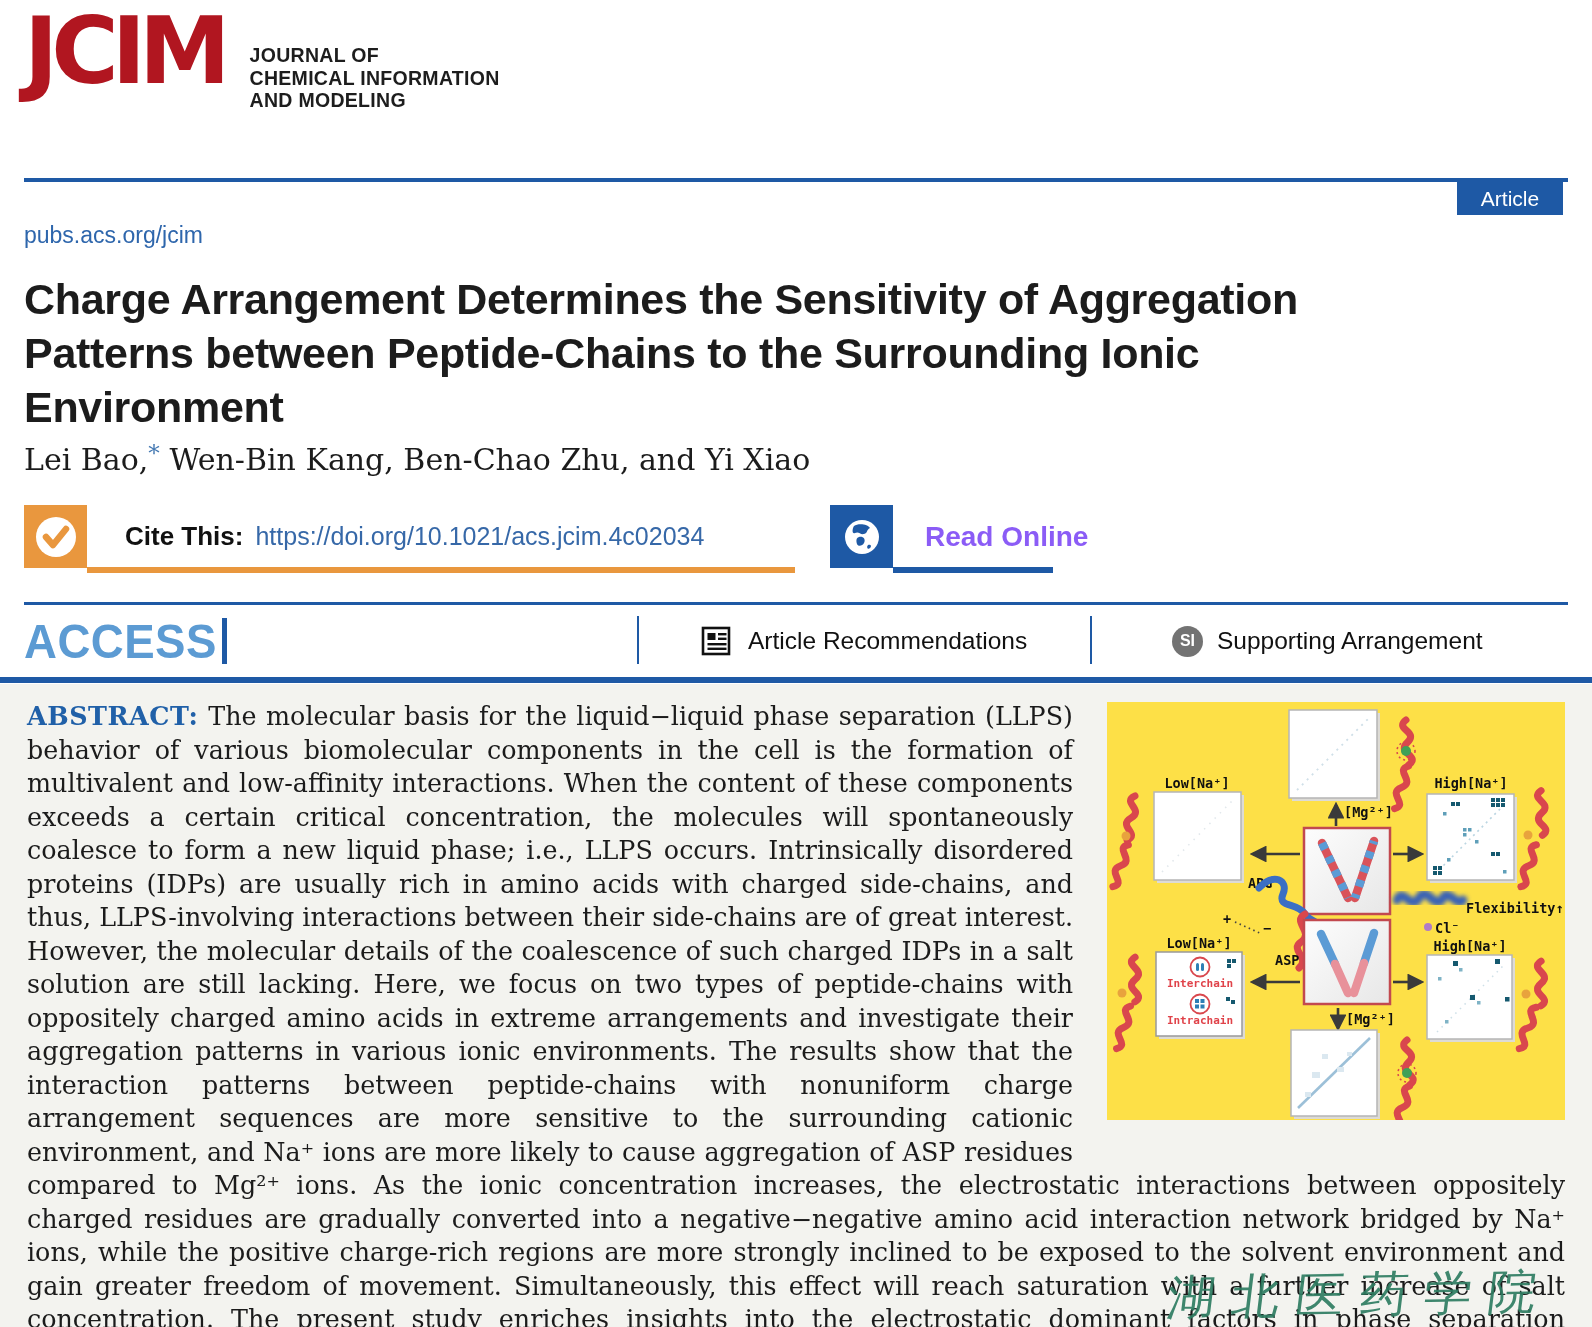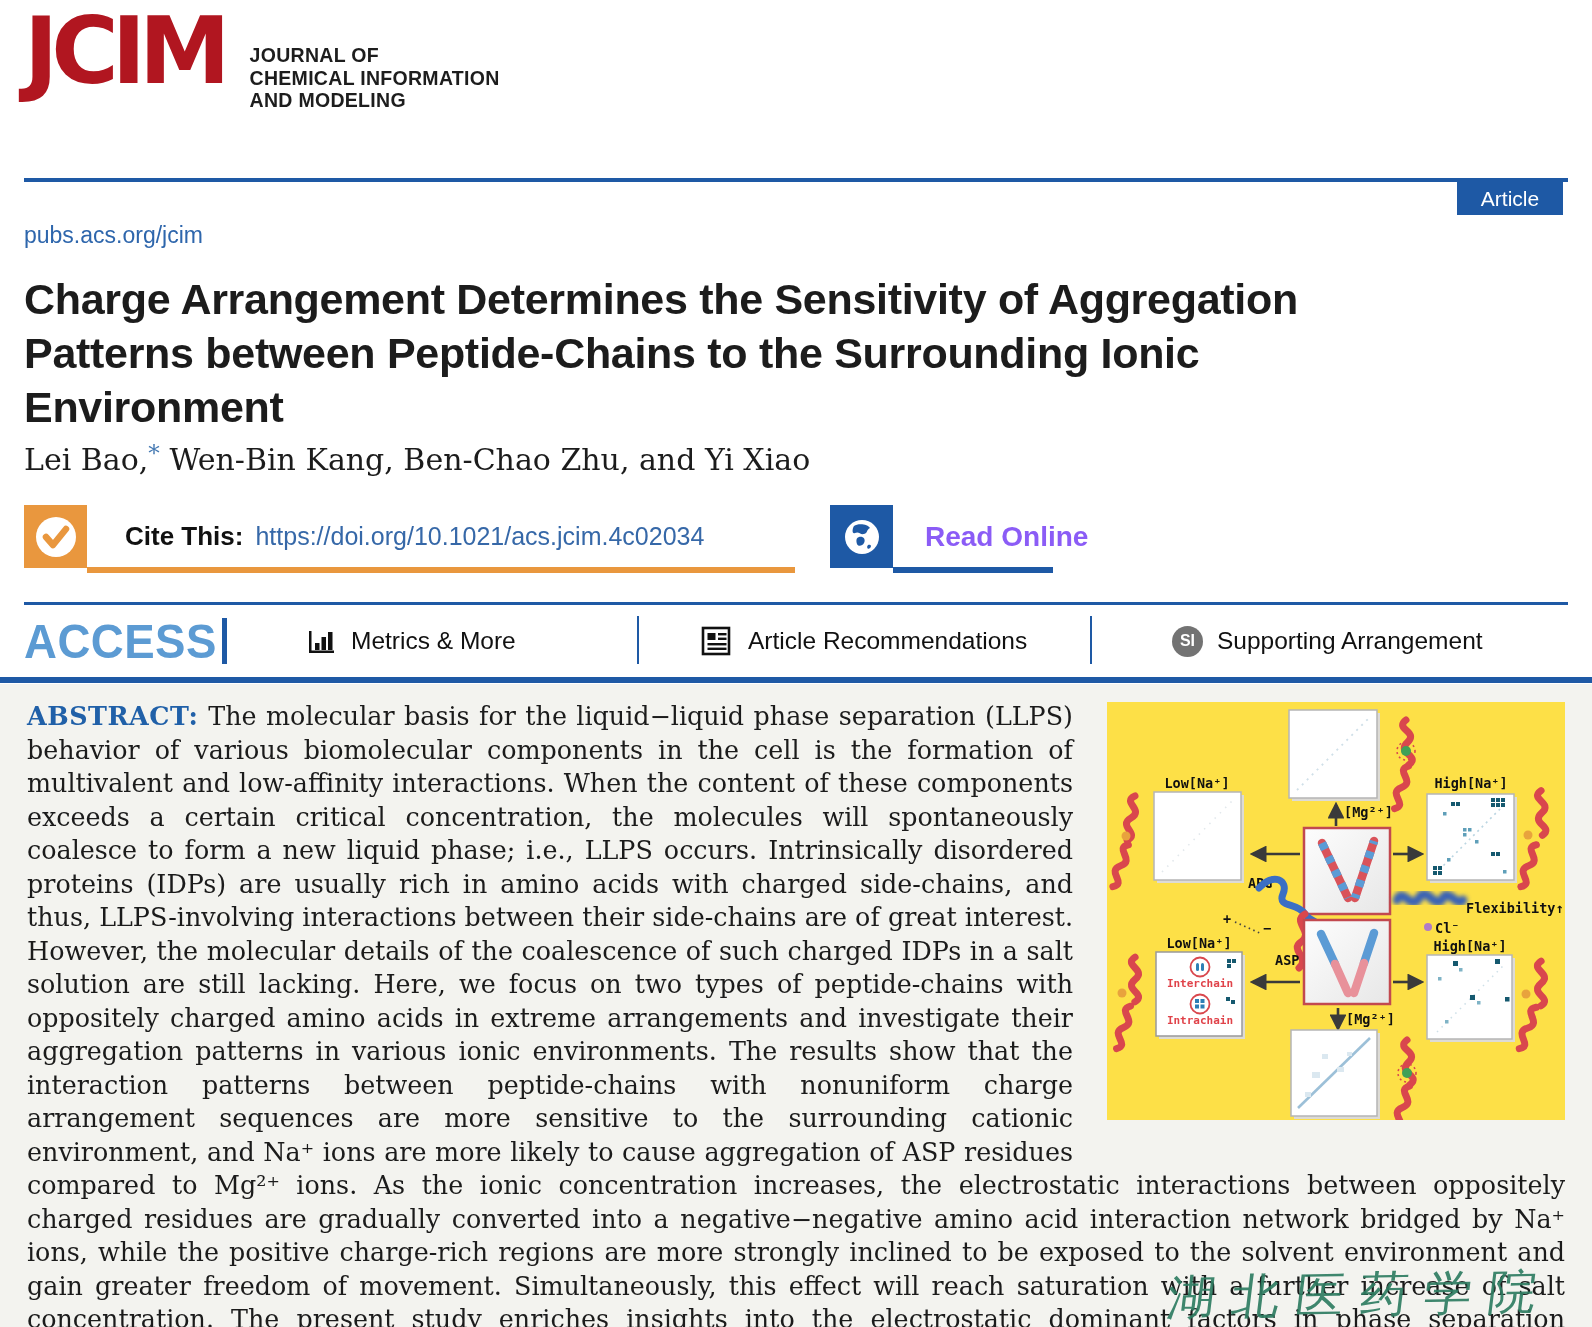--- a/index.html
+++ b/index.html
@@ -113,30 +113,20 @@
   </div>
   <span class="ro-label">Read Online</span>
 </div>
 <div class="ro-underline"></div>
 
 <div class="access-thin-rule"></div>
 <div class="access-row">
   <div class="access-label">ACCESS</div>
   <div class="access-divider"></div>
 
-  <div class="access-item item-metrics">
-    <svg width="32" height="32" viewBox="0 0 32 32">
-      <rect x="4" y="6" width="2.5" height="22" fill="#111"></rect>
-      <rect x="4" y="25.5" width="25" height="2.5" fill="#111"></rect>
-      <rect x="10" y="18" width="4.5" height="7" fill="#111"></rect>
-      <rect x="16.5" y="12" width="4.5" height="13" fill="#111"></rect>
-      <rect x="23" y="7" width="4.5" height="18" fill="#111"></rect>
-    </svg>
-    <span>Metrics &amp; More</span>
-  </div>
 
   <div class="v-sep sep-1"></div>
 
   <div class="access-item item-recs">
     <svg width="34" height="32" viewBox="0 0 34 32">
       <rect x="3" y="3" width="26" height="26" fill="none" stroke="#111" stroke-width="2.6"></rect>
       <rect x="7.5" y="8" width="8" height="7" fill="#111"></rect>
       <rect x="18" y="8" width="8.5" height="2.4" fill="#111"></rect>
       <rect x="18" y="12.6" width="8.5" height="2.4" fill="#111"></rect>
       <rect x="7.5" y="18" width="19" height="2.4" fill="#111"></rect>

